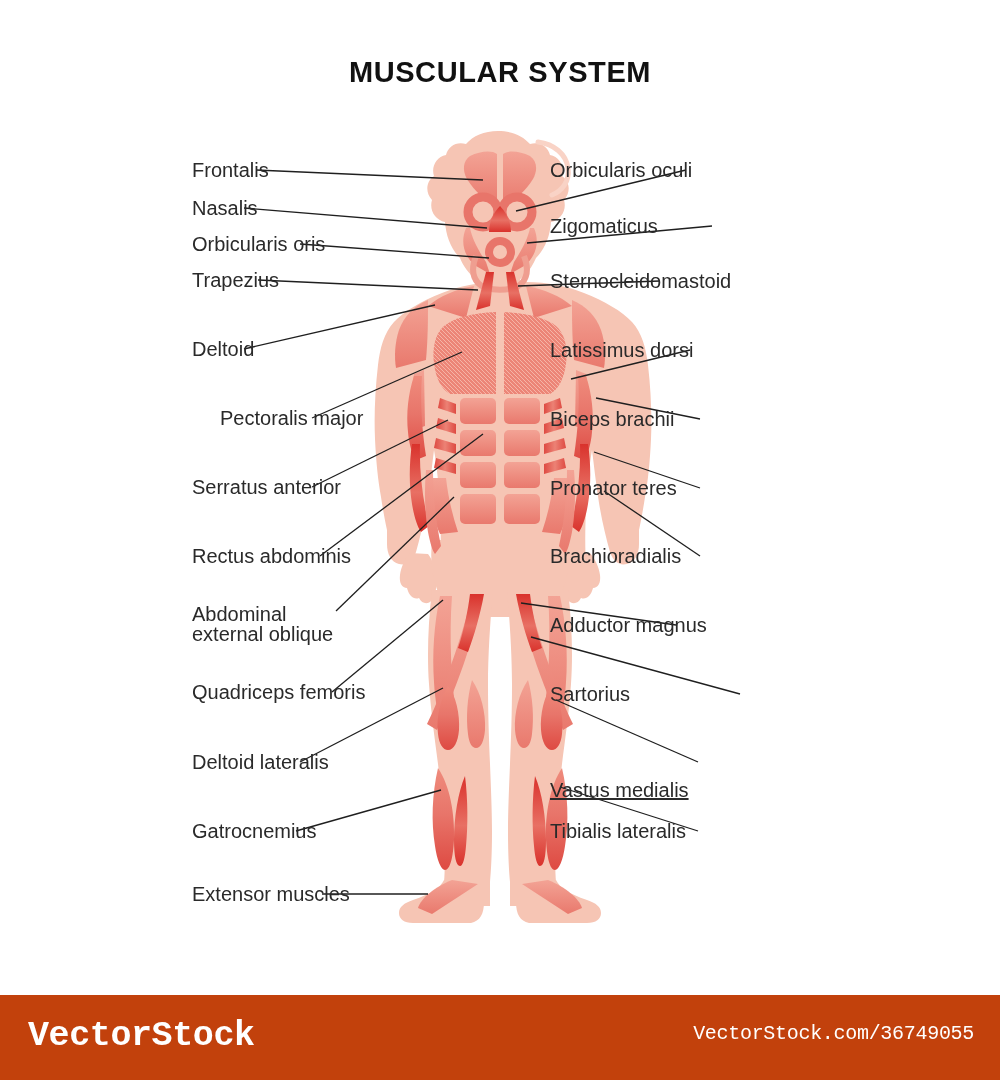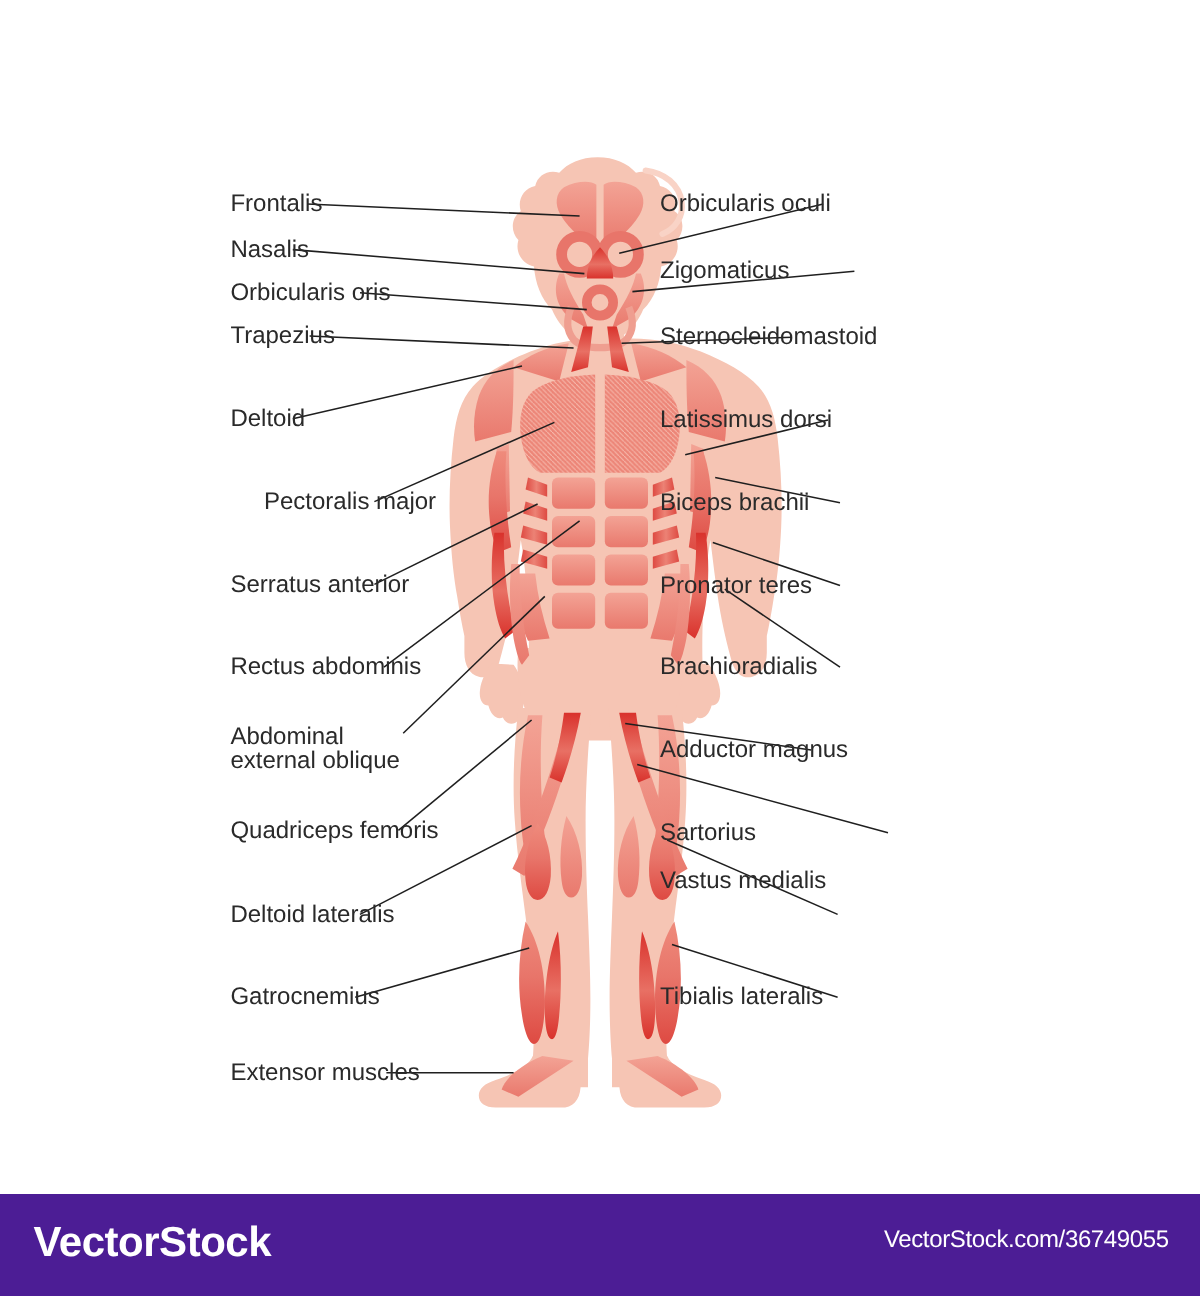--- a/index.html
+++ b/index.html
@@ -72,20 +72,21 @@
     font-size: 20px;
     color: #ffffff;
     letter-spacing: -0.3px;
   }
 </style>
 </head>
 <body style="background: rgb(255, 255, 255);">
 
 <div id="root">
 
+  <div id="title">MUSCULAR SYSTEM</div>
 
   <div id="figure-stage">
     <svg width="1000" height="995" viewBox="0 0 1000 995">
       <defs>
         <linearGradient id="gMusclV" x1="0" y1="0" x2="0" y2="1">
           <stop offset="0%" stop-color="#ef8b7c"></stop>
           <stop offset="45%" stop-color="#e8756a"></stop>
           <stop offset="100%" stop-color="#de4a42"></stop>
         </linearGradient>
         <linearGradient id="gMusclH" x1="0" y1="0" x2="1" y2="0">
@@ -285,22 +286,22 @@
   <div id="labels-right-layer">
       <div class="label right" style="top: 160px; left: 550px; width: 260px;">Orbicularis oculi</div>
       <div class="label right" style="top: 216px; left: 550px; width: 260px;">Zigomaticus</div>
       <div class="label right" style="top: 271px; left: 550px; width: 260px;">Sternocleidomastoid</div>
       <div class="label right" style="top: 340px; left: 550px; width: 260px;">Latissimus dorsi</div>
       <div class="label right" style="top: 409px; left: 550px; width: 260px;">Biceps brachii</div>
       <div class="label right" style="top: 478px; left: 550px; width: 260px;">Pronator teres</div>
       <div class="label right" style="top: 546px; left: 550px; width: 260px;">Brachioradialis</div>
       <div class="label right" style="top: 615px; left: 550px; width: 260px;">Adductor magnus</div>
       <div class="label right" style="top: 684px; left: 550px; width: 260px;">Sartorius</div>
-      <div class="label right" style="top: 724px; left: 550px; width: 260px;">Vastus medialis</div>
+      <div class="label right" style="top: 780px; left: 550px; width: 260px; text-decoration: underline;">Vastus medialis</div>
       <div class="label right" style="top: 821px; left: 550px; width: 260px;">Tibialis lateralis</div>
     </div>
 
-  <div id="footer" style="background: #4c1d95;">
+  <div id="footer" style="background: #c2410c; font-family: Liberation Mono, monospace;">
     <div id="wm-brand">VectorStock</div>
     <div id="wm-url">VectorStock.com/36749055</div>
   </div>
 
 </div>
 
 </body></html>

